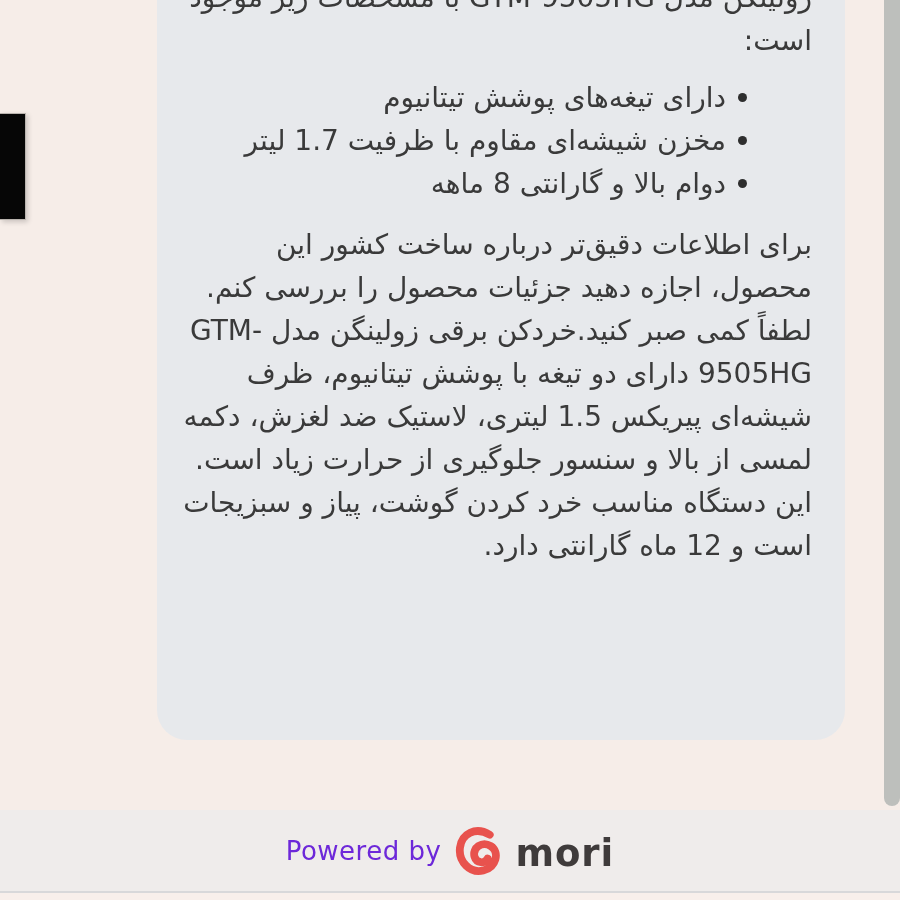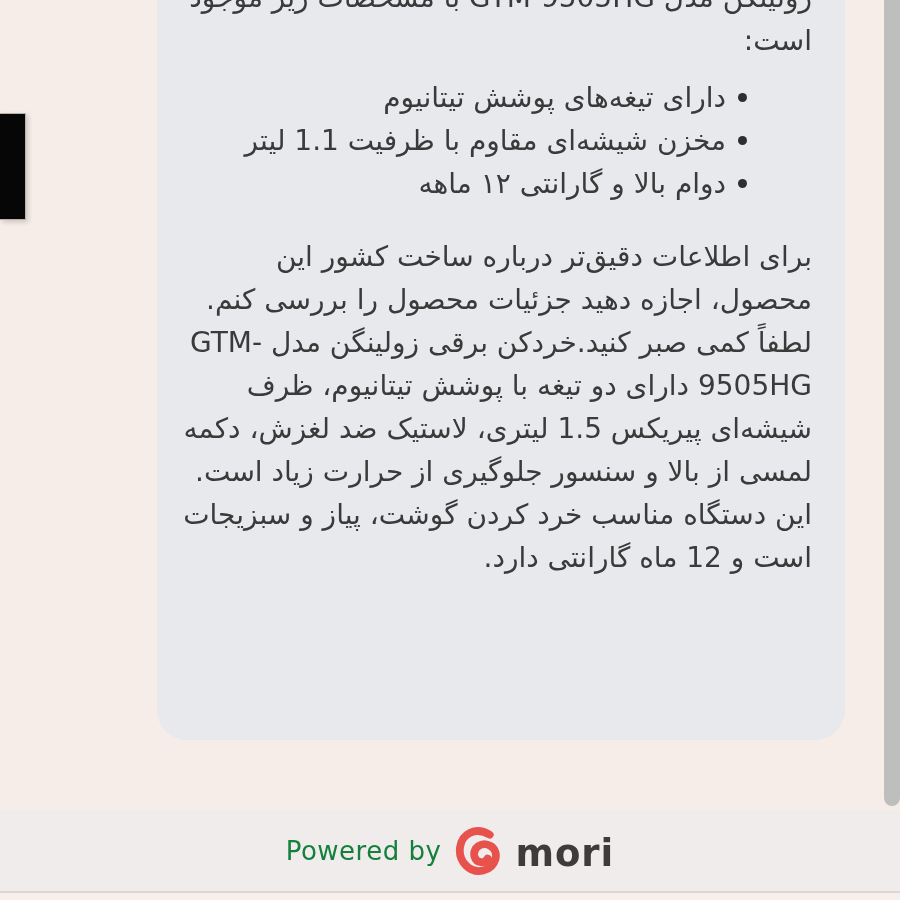--- a/index.html
+++ b/index.html
@@ -10,32 +10,32 @@
   .black-panel{position:absolute;left:0;top:113px;width:25px;height:105px;background:#060606;
     border-top:1px solid #b9b3ae;border-right:1px solid #b9b3ae;border-bottom:1px solid #b9b3ae;
     box-shadow:2px 2px 5px rgba(0,0,0,0.18);}
 
   
   .bubble{position:absolute;left:157px;top:-94px;width:688px;height:834px;background:#e7e9ec;
     border-radius:30px;box-sizing:border-box;padding:70px 33px 0 26px;direction:rtl;text-align:right;
     color:#3a3a3a;font-size:28px;line-height:43px;}
   .bubble p{margin:0 0 14px 0;}
   .bubble .intro{margin-bottom:14px;}
-  ul.blist{list-style:none;margin:0 0 30px 0;padding:0 65px 0 0;}
+  ul.blist{list-style:none;margin:0 0 18px 0;padding:0 65px 0 0;}
   ul.blist li{display:flex;align-items:center;line-height:43px;}
   .bdot{width:9px;height:9px;border-radius:50%;background:#2e2e2e;flex:0 0 auto;margin-left:12px;}
 
   
   .scroll-thumb{position:absolute;right:0;top:-20px;width:16px;height:826px;background:#bdbfbc;
     border-radius:0 0 9px 9px;}
 
   
   .footer{position:absolute;left:0;top:810px;width:900px;height:81px;background:#efeceb;
     display:flex;align-items:center;justify-content:center;gap:13px;direction:ltr;}
-  .powered{color:#15803d;font-size:26px;letter-spacing:0.5px;}
+  .powered{color:#6d28d9;font-size:26px;letter-spacing:0.5px;}
   .brand-wrap{display:flex;align-items:flex-end;gap:9px;}
   .brand{color:#3f3b3b;font-size:37px;font-weight:800;letter-spacing:1px;transform:translateY(-2px);}
   .logo{width:52px;height:52px;display:block;}
 
   .bottom-strip{position:absolute;left:0;top:891px;width:900px;height:9px;background:#f8efeb;
     border-top:2px solid #d8d8da;box-sizing:border-box;}
 </style>
 </head>
 <body>
 
@@ -46,25 +46,25 @@
   <div class="bubble">
     <p class="intro">زولینگن مدل GTM-9505HG با مشخصات زیر موجود است:</p>
 
     <ul class="blist">
       <li>
         <span class="bdot"></span>
         <span>دارای تیغه‌های پوشش تیتانیوم</span>
       </li>
       <li>
         <span class="bdot"></span>
-        <span>مخزن شیشه‌ای مقاوم با ظرفیت 1.1 لیتر</span>
+        <span>مخزن شیشه‌ای مقاوم با ظرفیت 1.7 لیتر</span>
       </li>
       <li>
         <span class="bdot"></span>
-        <span>دوام بالا و گارانتی ۱۲ ماهه</span>
+        <span>دوام بالا و گارانتی 8 ماهه</span>
       </li>
     </ul>
 
     <p>برای اطلاعات دقیق‌تر درباره ساخت کشور این محصول، اجازه دهید جزئیات محصول را بررسی کنم. لطفاً کمی صبر کنید.خردکن برقی زولینگن مدل GTM-9505HG دارای دو تیغه با پوشش تیتانیوم، ظرف شیشه‌ای پیریکس 1.5 لیتری، لاستیک ضد لغزش، دکمه لمسی از بالا و سنسور جلوگیری از حرارت زیاد است. این دستگاه مناسب خرد کردن گوشت، پیاز و سبزیجات است و 12 ماه گارانتی دارد.</p>
 
   </div>
 
   <div class="scroll-thumb"></div>
 
   <div class="footer">

